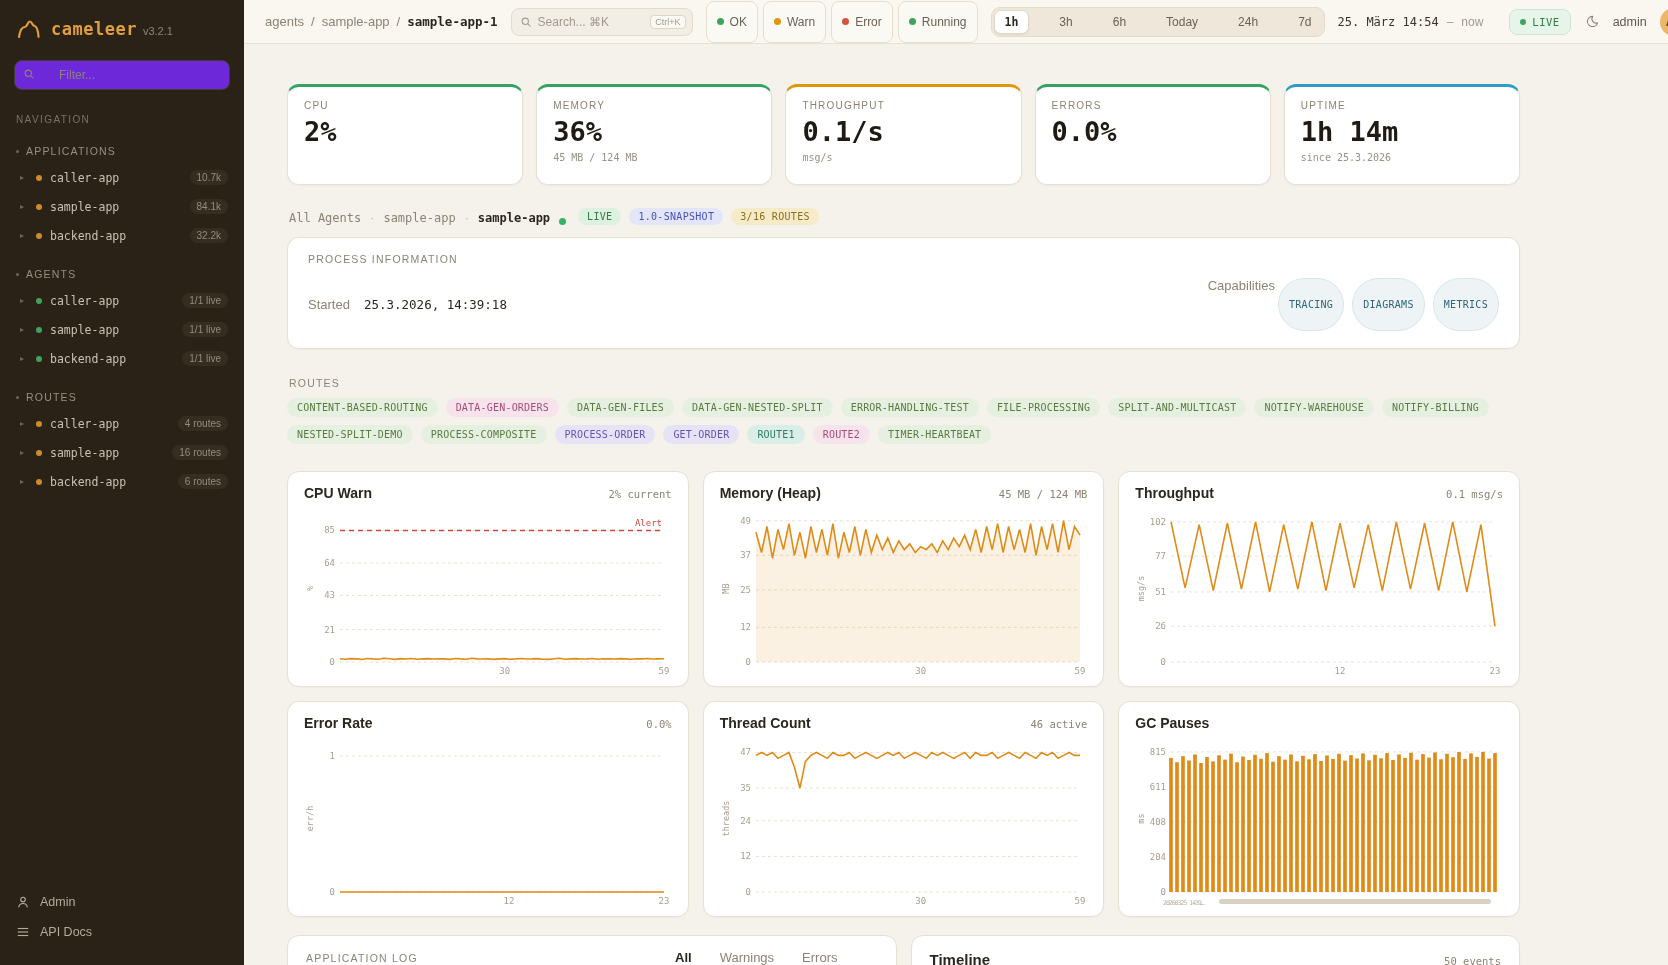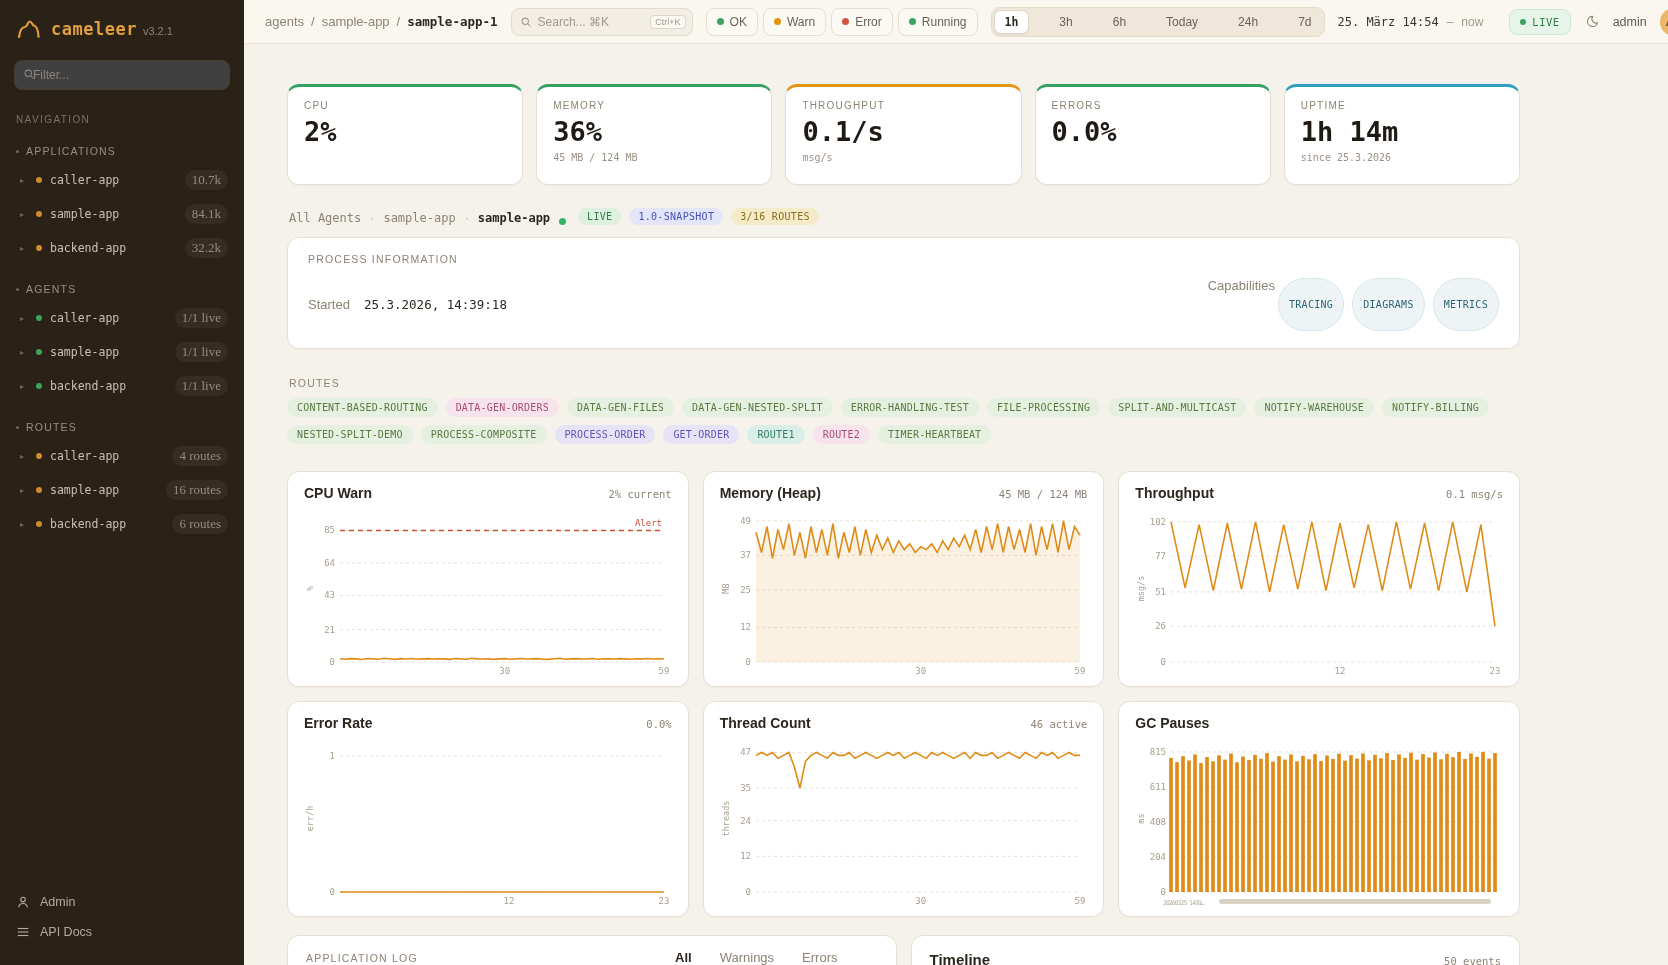--- a/index.html
+++ b/index.html
@@ -7,45 +7,45 @@
   body{font-family:"Liberation Sans",sans-serif;background:#f5f2ec;color:#2b261e;font-size:13px}
   .app{display:flex;width:1668px;height:965px}
 
   
   .sidebar{width:244px;flex-shrink:0;background:#2a2217;color:#c9c0b1;display:flex;flex-direction:column}
   .side-logo{display:flex;align-items:center;gap:9px;padding:16px 16px 14px}
   .logo-name{font-family:"DejaVu Sans Mono",monospace;font-weight:bold;font-size:17px;color:#e09f3e;letter-spacing:.5px}
   .logo-ver{font-size:11px;color:#8d8376;margin-left:6px}
   .side-filter{position:relative;margin:4px 14px 6px}
   .side-filter svg{position:absolute;left:9px;top:8px}
-  .side-filter input{width:100%;background:#404040;border:1px solid #473c2d;border-radius:8px;color:#cfc6b8;padding:7px 10px 7px 18px;font-size:12px;font-family:"Liberation Sans",sans-serif;outline:none}
+  .side-filter input{width:100%;background:#6d28d9;border:1px solid #473c2d;border-radius:8px;color:#cfc6b8;padding:7px 10px 7px 44px;font-size:12px;font-family:"Liberation Sans",sans-serif;outline:none}
   .side-filter input::placeholder{color:#8d8376}
   .nav-label{padding:18px 16px 2px;font-size:10px;letter-spacing:1.4px;color:#7b7265}
   .side-section{margin-top:14px}
   .sec-head{display:flex;align-items:center;gap:7px;padding:4px 16px 6px;font-size:10.5px;letter-spacing:1.2px;color:#998f7f;cursor:pointer}
   .sec-dot{width:3px;height:3px;border-radius:50%;background:#6f6659}
   .side-item{display:flex;align-items:center;gap:8px;padding:7px 16px 7px 20px;font-size:12.5px;color:#c9c0b1;cursor:pointer}
   .side-item .chev{font-size:8px;color:#6f6659;width:8px}
   .side-item .dot{width:6px;height:6px;border-radius:50%}
   .side-item .lbl{flex:1;font-family:"DejaVu Sans Mono",monospace;font-size:11.5px}
-  .side-item .bdg{font-family:Liberation Serif, serif;font-size:13px;color:#958b7c;background:#362d21;border-radius:999px;padding:2px 7px}
+  .side-item .bdg{font-family:Liberation Sans, sans-serif;font-size:10px;color:#958b7c;background:#362d21;border-radius:999px;padding:2px 7px}
   .side-footer{margin-top:auto;padding:10px 16px 18px}
   .foot-item{display:flex;align-items:center;gap:10px;padding:8px 0;color:#b4aa9b;font-size:12.5px;cursor:pointer}
 
   
   .main{flex:1;display:flex;flex-direction:column;min-width:0}
   .topbar{height:44px;flex-shrink:0;display:flex;align-items:center;gap:13px;padding:0 14px 0 21px;background:#faf7f1;border-bottom:1px solid #e9e2d4}
   .crumbs{display:flex;align-items:center;gap:7px;font-size:13px;color:#8c8374;white-space:nowrap}
   .crumb-last{color:#2b261e;font-weight:bold;font-family:"DejaVu Sans Mono",monospace;font-size:12.5px}
   .search{width:182px;height:28px;display:flex;align-items:center;gap:6px;background:#f3eee5;border:1px solid #e3dccd;border-radius:8px;padding:0 6px 0 8px}
   .search input{flex:1;min-width:0;border:none;background:transparent;outline:none;font-size:12px;color:#6a6255;font-family:"Liberation Sans",sans-serif}
   .search input::placeholder{color:#a29a8c}
   .search .kbd{font-size:9px;border:1px solid #ddd5c6;background:#fbf9f4;border-radius:4px;padding:1px 4px;color:#a29a8c;white-space:nowrap}
   .filters{display:flex;gap:5px}
-  .fpill{display:flex;align-items:center;gap:6px;height:28px;padding:0 10px;background:#fbf9f4;border:1px solid #e6dfd1;border-radius:8px;font-size:12px;color:#6a6255;cursor:pointer;white-space:nowrap}
+  .fpill{display:flex;align-items:center;gap:6px;height:42px;padding:0 10px;background:#fbf9f4;border:1px solid #e6dfd1;border-radius:8px;font-size:12px;color:#6a6255;cursor:pointer;white-space:nowrap}
   .fpill .dot{width:7px;height:7px;border-radius:50%}
   .ranges{display:flex;align-items:center;background:#efe8da;border:1px solid #e4dcca;border-radius:9px;padding:2px;gap:20px}
   .rbtn{height:24px;padding:0 10px;border-radius:7px;font-size:12px;color:#6a6255;display:flex;align-items:center;cursor:pointer;white-space:nowrap}
   .rbtn.active{background:#fff;border:1px solid #e0d8c7;box-shadow:0 1px 2px rgba(0,0,0,.07);color:#2b261e;font-weight:bold;font-family:"DejaVu Sans Mono",monospace;font-size:11.5px}
   .dt-group{display:flex;align-items:center;gap:8px;white-space:nowrap}
   .dt{font-family:"DejaVu Sans Mono",monospace;font-size:12px;color:#3b352c}
   .dt-sep,.dt-now{font-size:12px;color:#a29a8c}
   .live-pill{display:flex;align-items:center;gap:6px;height:26px;padding:0 10px;border-radius:8px;background:#e7f4ea;border:1px solid #cfe6d6;color:#2f7d46;font-size:10.5px;font-family:"DejaVu Sans Mono",monospace;letter-spacing:.5px;cursor:pointer;white-space:nowrap}
   .live-pill .dot{width:6px;height:6px;border-radius:50%;background:#3ea35c}
   .icon-btn{width:28px;height:28px;display:flex;align-items:center;justify-content:center;border-radius:8px;cursor:pointer}

